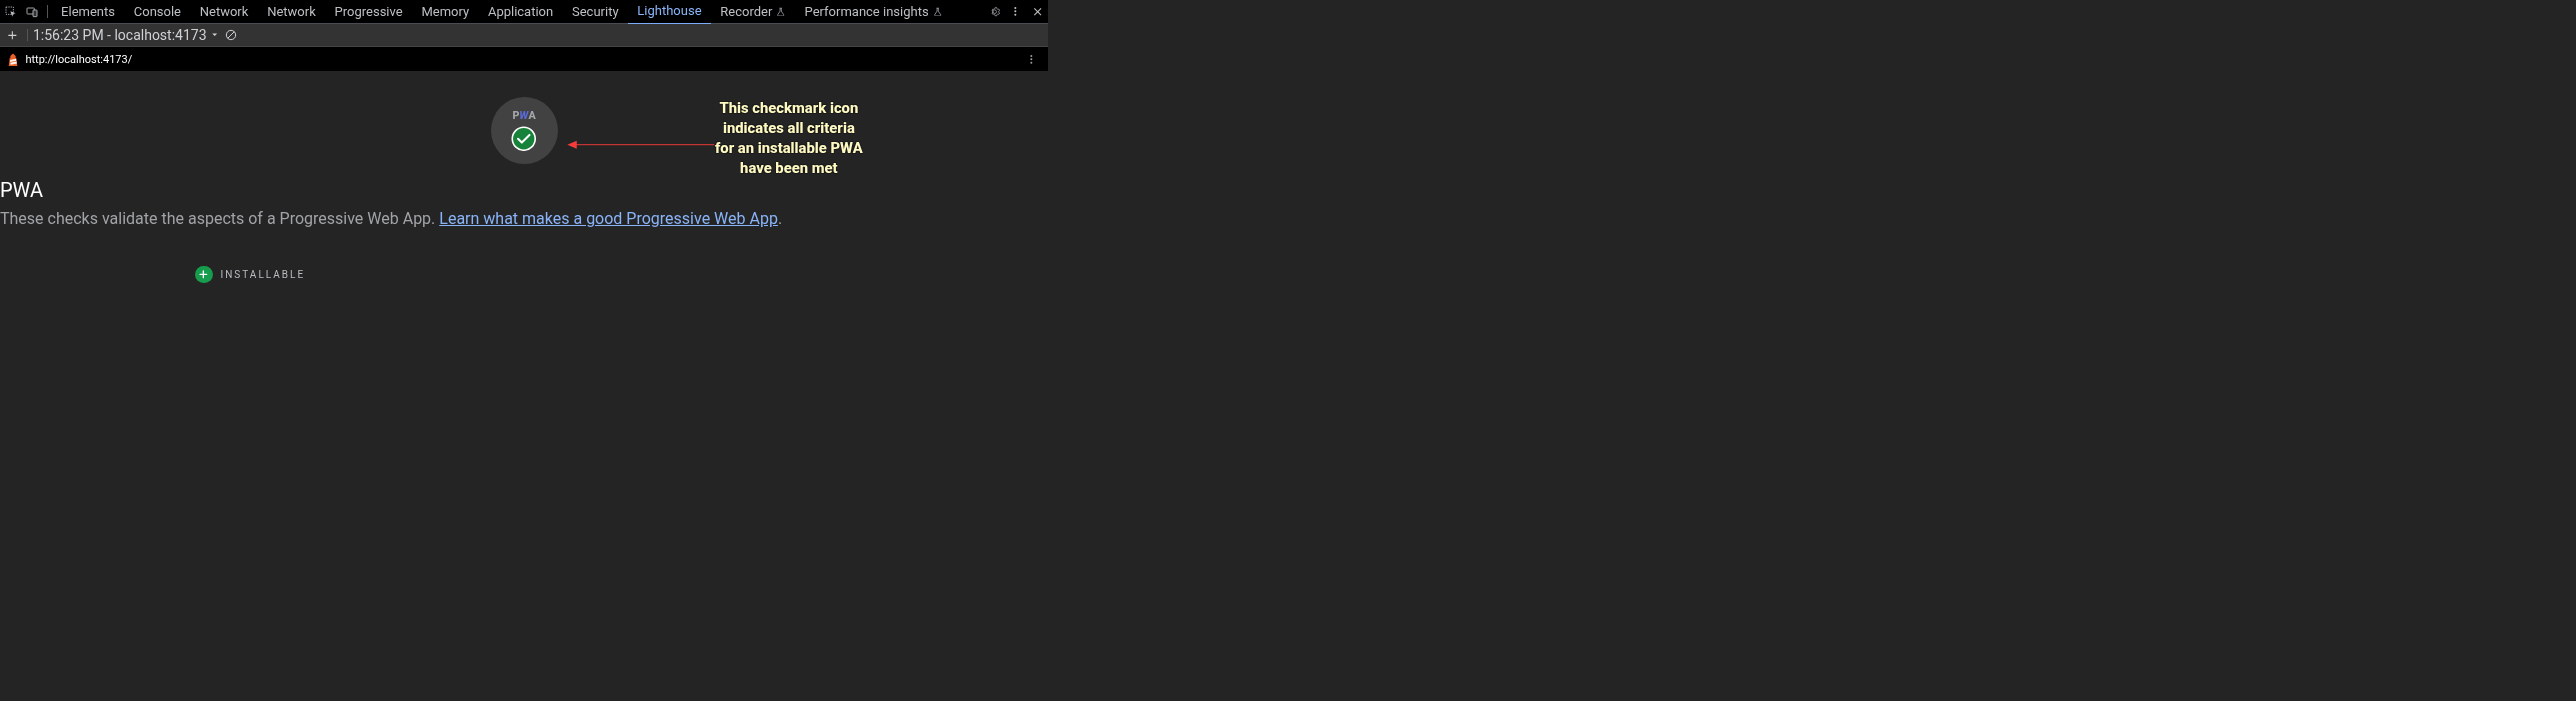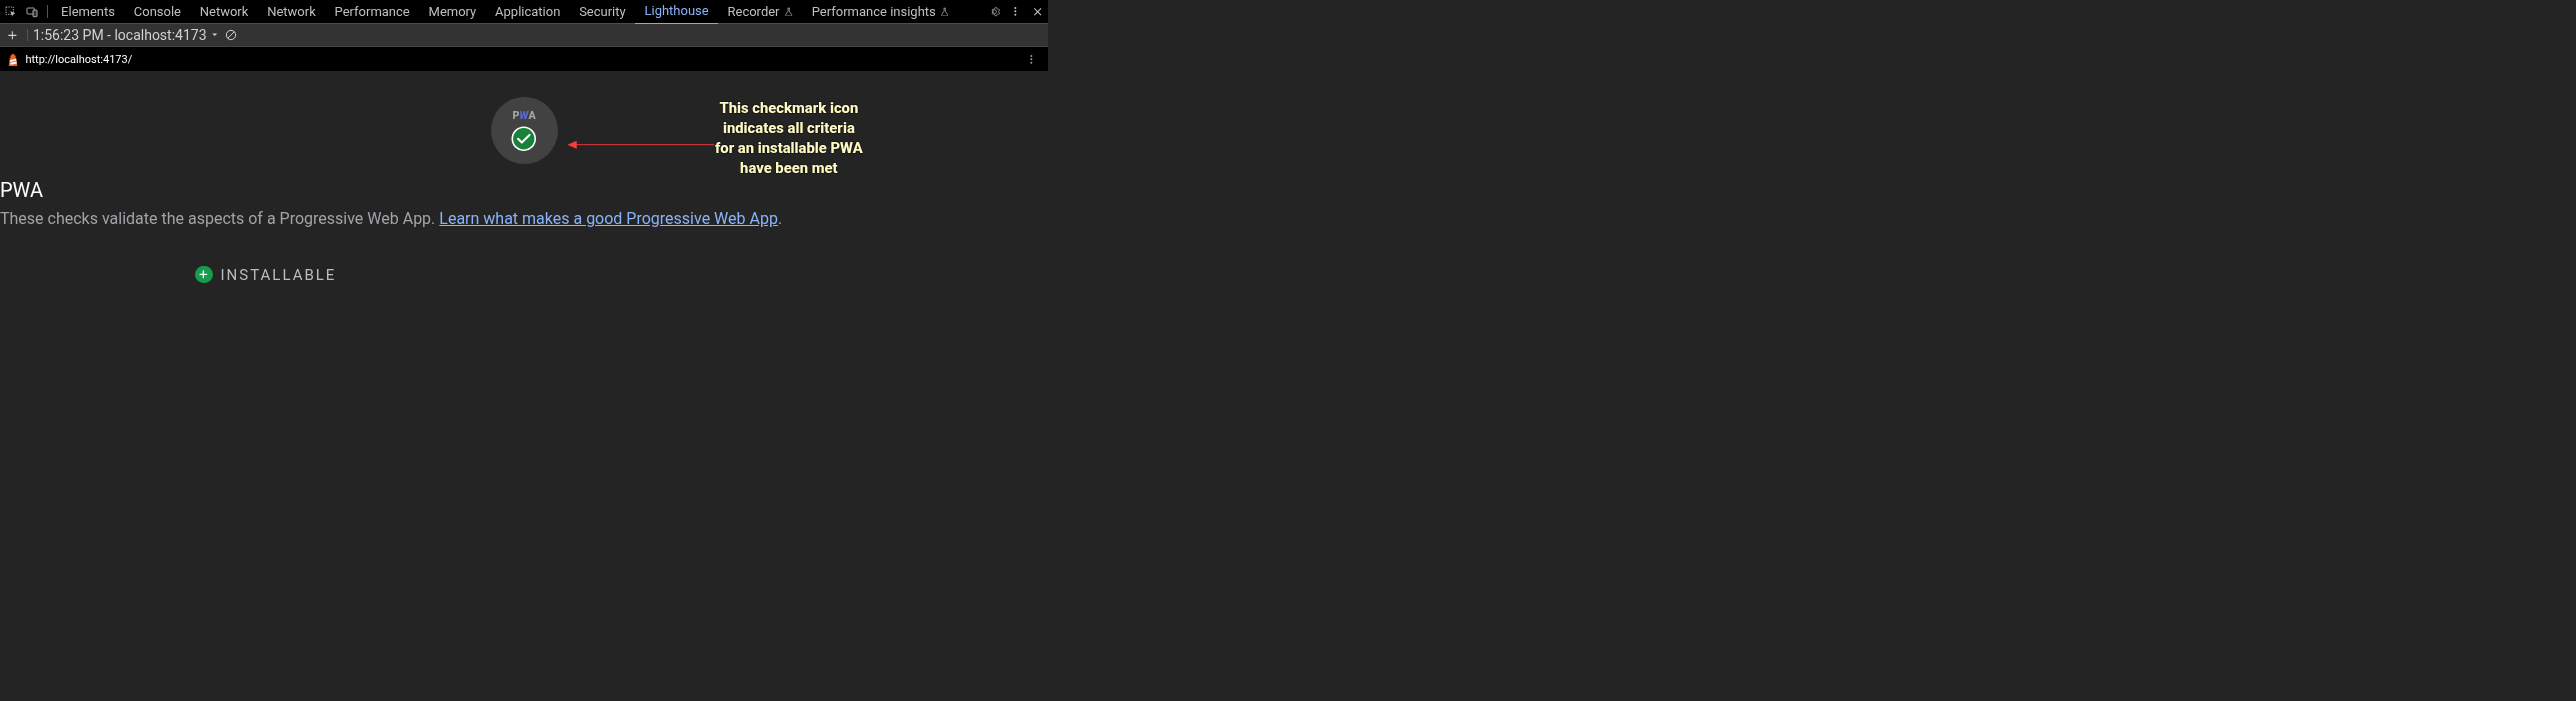--- a/index.html
+++ b/index.html
@@ -209,21 +209,21 @@
   height: 17.5px;
   border-radius: 50%;
   background: #179c4e;
   display: inline-flex;
   align-items: center;
   justify-content: center;
   cursor: pointer;
 }
 
 .section-label {
-  font-size: 15px;
+  font-size: 10px;
   letter-spacing: 2px;
   color: #b9bcc0;
 }
 
 .annotation {
   position: absolute;
   top: 28px;
   left: 715px;
   color: #fef9c3;
   font-weight: 800;
@@ -269,21 +269,21 @@
     <span class="tab">
         <span>Console</span>
       </span>
     <span class="tab">
         <span>Network</span>
       </span>
     <span class="tab">
         <span>Network</span>
       </span>
     <span class="tab">
-        <span>Performance</span>
+        <span>Progressive</span>
       </span>
     <span class="tab">
         <span>Memory</span>
       </span>
     <span class="tab">
         <span>Application</span>
       </span>
     <span class="tab">
         <span>Security</span>
       </span>

